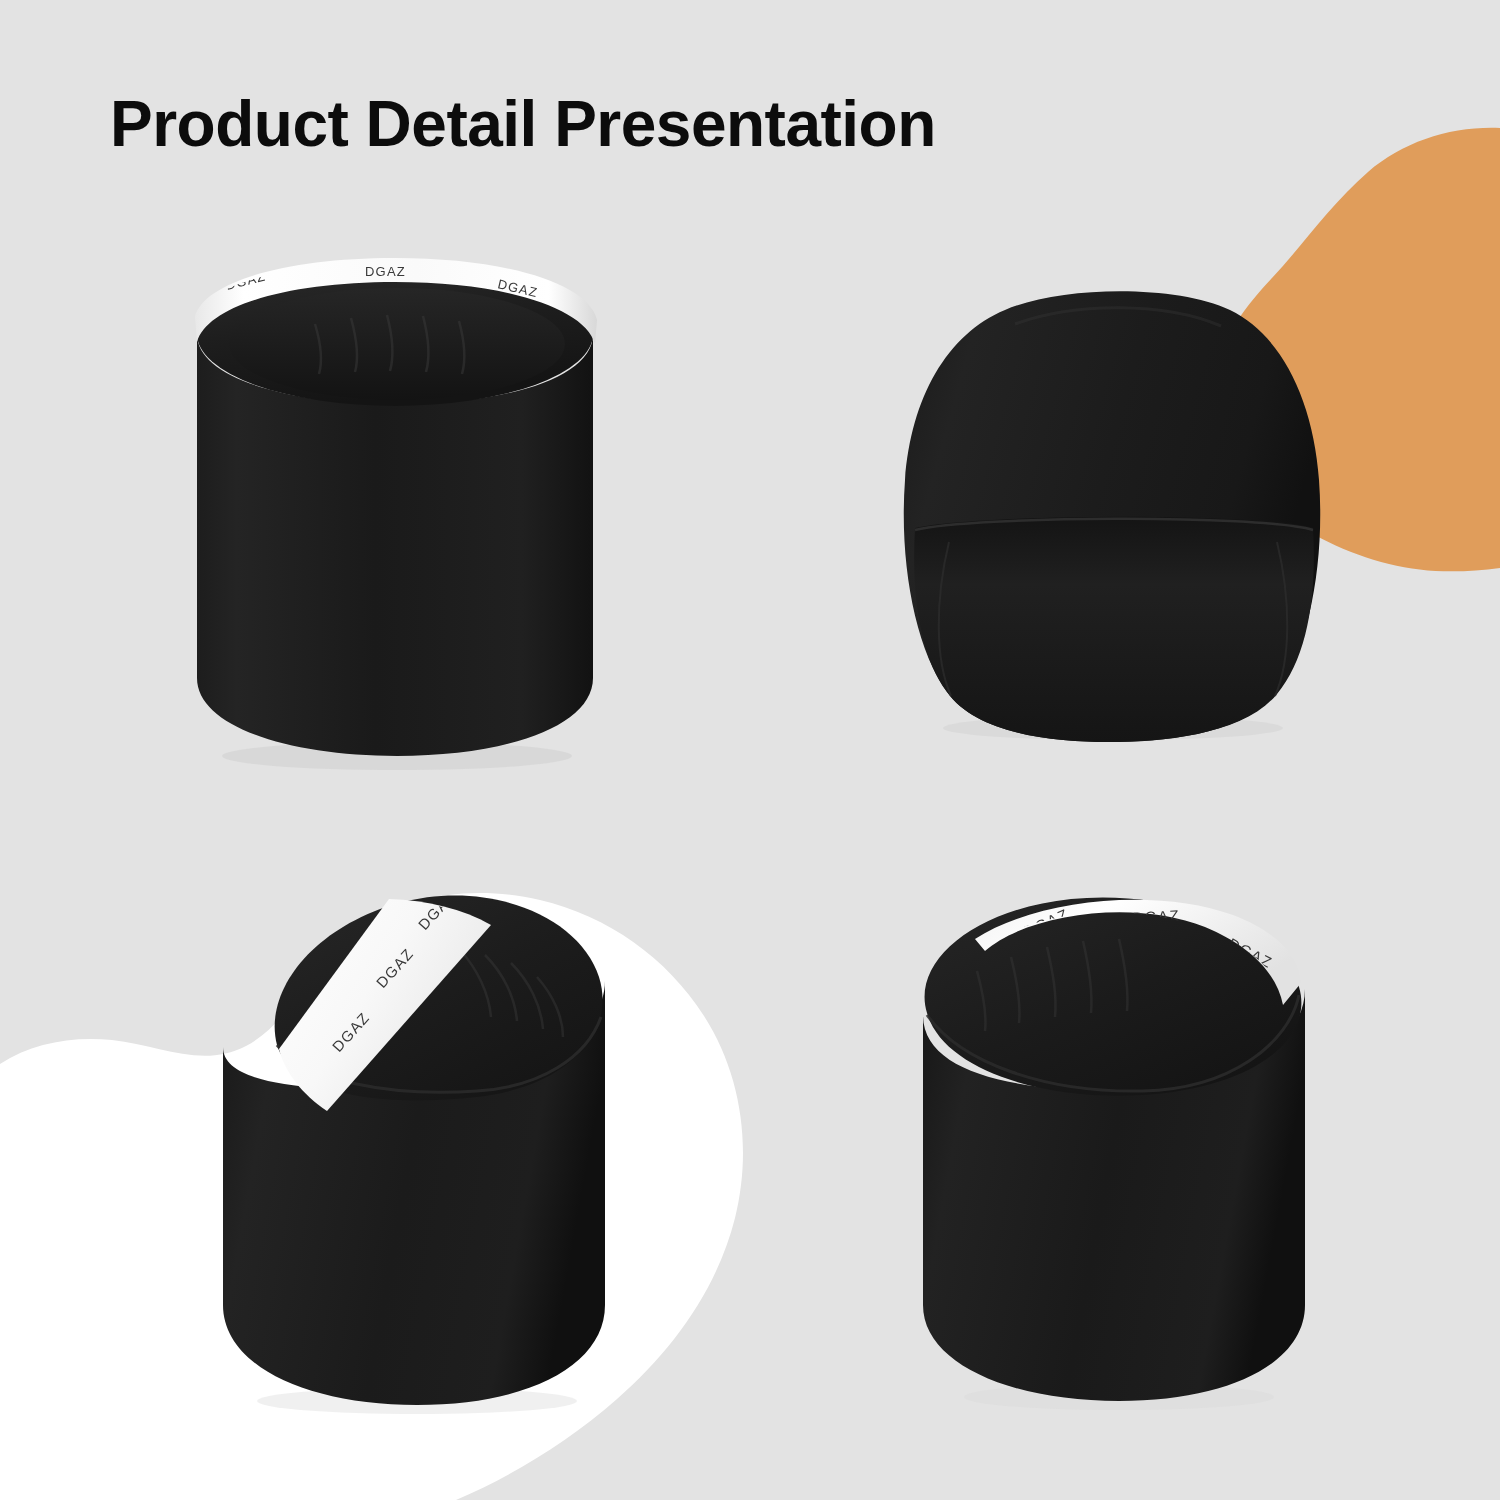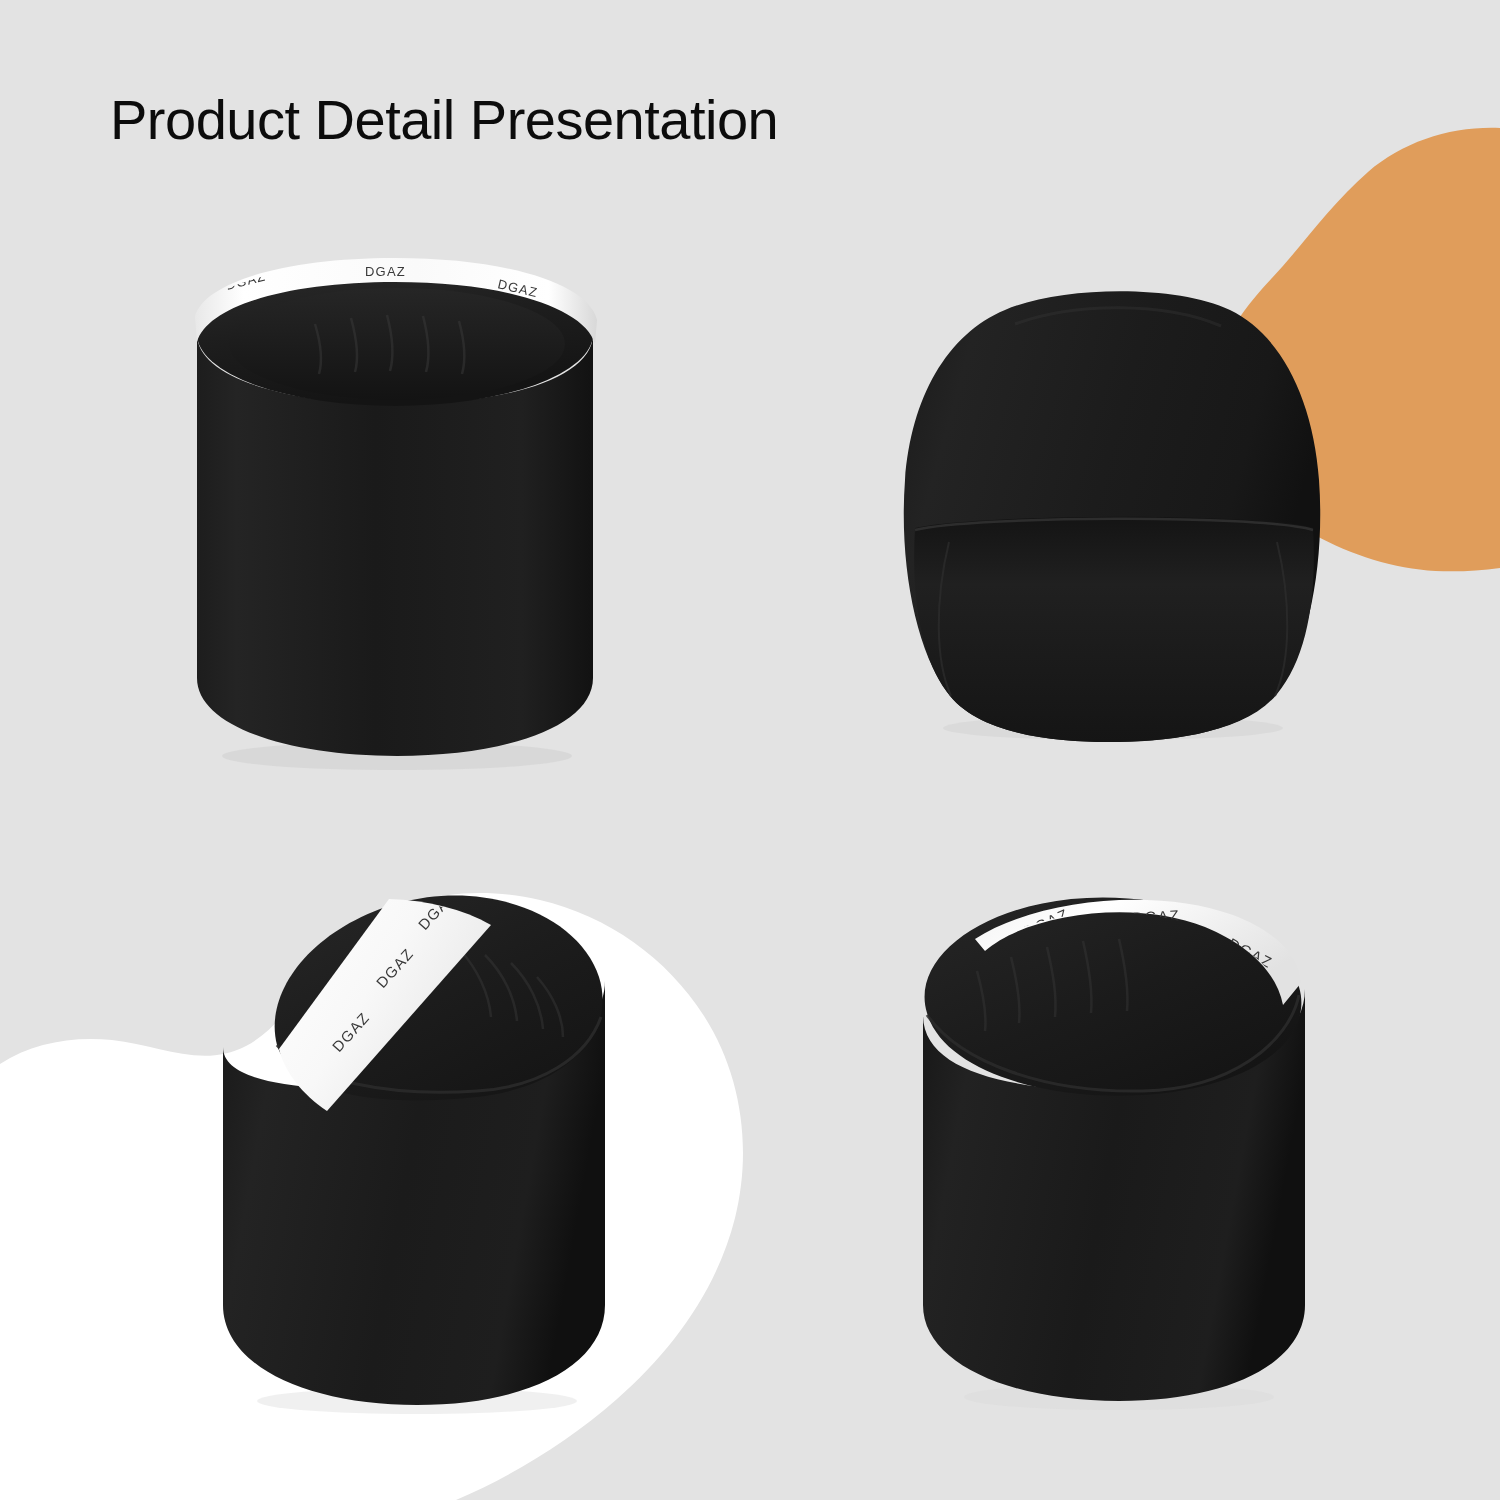--- a/index.html
+++ b/index.html
@@ -29,22 +29,22 @@
     width: 1500px; height: 1500px;
     pointer-events: none;
   }
 
   
   #page-title {
     position: absolute;
     left: 110px;
     top: 92px;
     font-family: "Liberation Sans", sans-serif;
-    font-weight: normal;
-    font-size: 56px;
+    font-weight: bold;
+    font-size: 64px;
     letter-spacing: -0.5px;
     line-height: 1.0;
     color: #0c0c0c;
     white-space: nowrap;
     z-index: 6;
   }
 
   
   .product {
     position: absolute;

